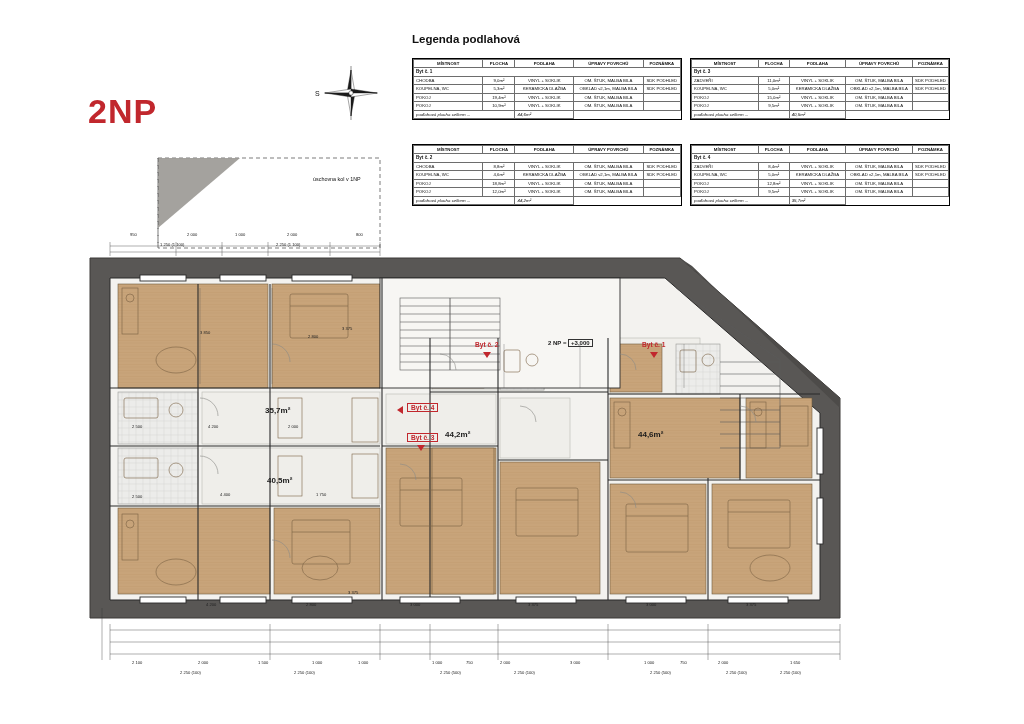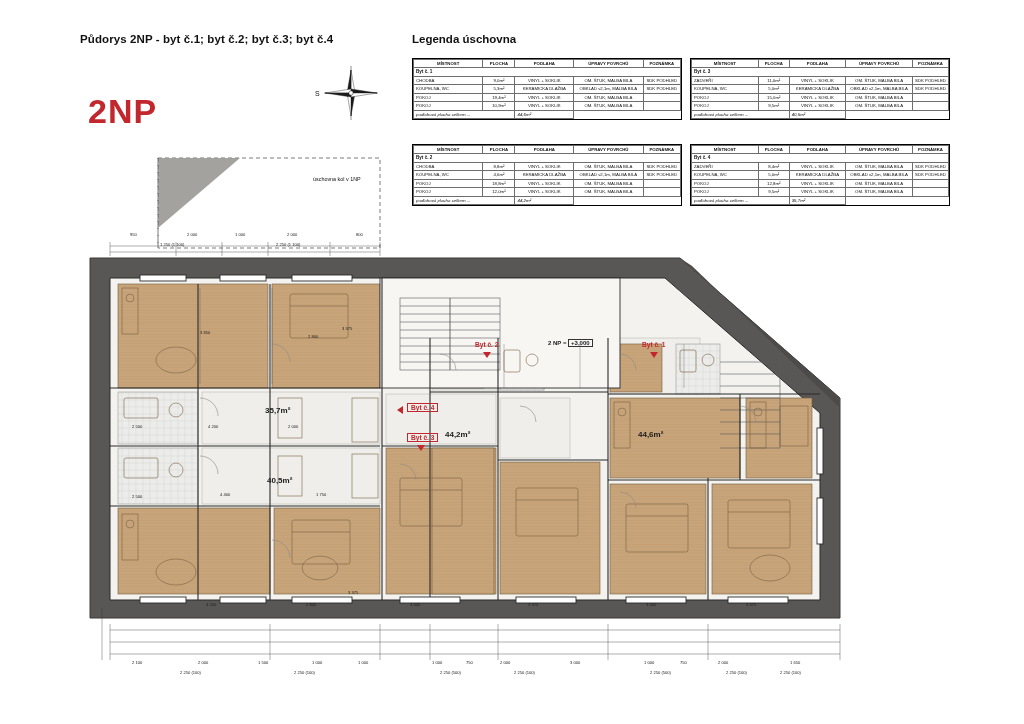--- a/index.html
+++ b/index.html
@@ -46,22 +46,21 @@
   .arrow-red{position:absolute;width:0;height:0;border-left:4.5px solid transparent;border-right:4.5px solid transparent;border-top:6px solid #c1272d;}
   .arrow-left{position:absolute;width:0;height:0;border-top:4.5px solid transparent;border-bottom:4.5px solid transparent;border-right:6px solid #c1272d;}
 
   .dimtxt{position:absolute;font-size:4.1px;color:#222;white-space:nowrap;}
 </style>
 </head>
 <body>
 
 <div class="page">
 
-  <div class="title-left">Půdorys 2NP - byt č.1; byt č.2; byt č.3; byt č.4</div>
-  <div class="title-right">Legenda úschovna</div>
+  <div class="title-right">Legenda podlahová</div>
   <div class="big-label">2NP</div>
 
   <div class="compass">
     <svg width="92" height="62" viewBox="0 0 92 62">
       <g stroke="#1b1b1b" stroke-width="0.6" fill="none">
         <path d="M46 4 L46 58 M19 31 L73 31" stroke-width="0.5"></path>
       </g>
       <g fill="#1b1b1b" stroke="#1b1b1b" stroke-width="0.4">
         <polygon points="46,8 50,31 46,31" fill="#fff"></polygon>
         <polygon points="46,8 42,31 46,31" fill="#1b1b1b"></polygon>

